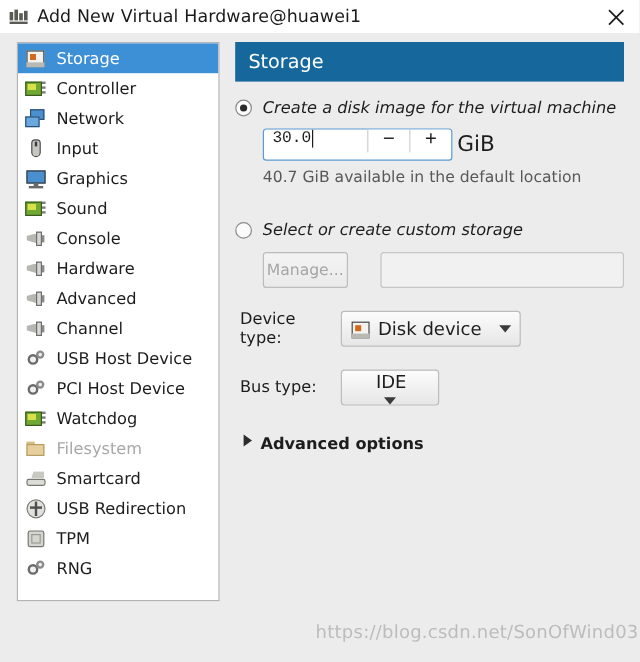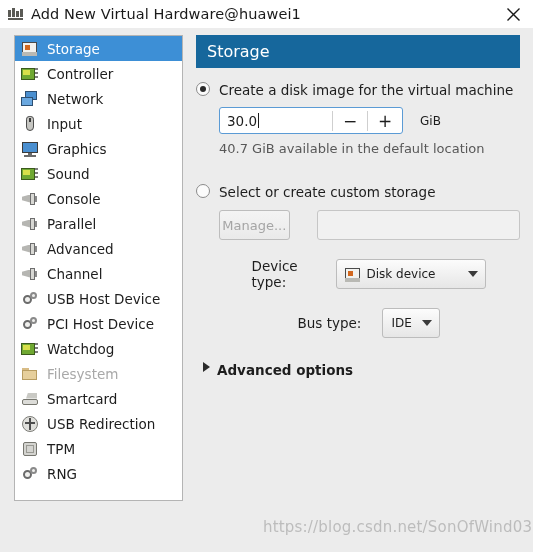--- a/index.html
+++ b/index.html
@@ -83,72 +83,72 @@
   .ico-tpm i.b{left:2px;top:2px;width:14px;height:14px;background:#d4d4d0;border:1px solid #76766f;border-radius:2px;box-sizing:border-box;}
   .ico-tpm i.i{left:5px;top:5px;width:8px;height:8px;border:1px solid #9a9a94;box-sizing:border-box;}
   
   #pane{position:absolute;left:196px;top:7px;width:324px;height:464px;}
   #pane-header{
     height:33px;background:#16679c;color:#ffffff;
     display:flex;align-items:center;padding-left:11px;
     font-size:16px;
   }
   #pane-body{position:relative;height:431px;}
-  .radio-row{display:flex;margin-top:14px;}
+  .radio-row{display:flex;align-items:center;margin-top:14px;font-style:italic;}
   .radio{
     width:14px;height:14px;border:1px solid #8b8b8b;border-radius:50%;
     background:#fbfbfb;flex:none;position:relative;box-sizing:border-box;
   }
   .radio.on::after{
     content:"";position:absolute;left:3px;top:3px;width:6px;height:6px;
     border-radius:50%;background:#2b2b2b;
   }
   .radio-label{margin-left:9px;font-size:13.5px;color:#1d1d1d;}
   
   #spin-row{display:flex;align-items:center;margin-top:9px;margin-left:23px;}
   #spinbox{
-    display:flex;align-items:center;height:27px;width:184px;
+    display:flex;align-items:flex-start;height:27px;width:158px;
     border:1.5px solid #5b9bd5;border-radius:3px;background:#ffffff;
-    box-sizing:border-box;overflow:hidden;
+    box-sizing:border-box;overflow:hidden;font-family:Liberation Mono, monospace;
   }
   #spin-value{
     flex:1;display:flex;align-items:center;padding-left:7px;
     font-size:13.5px;color:#1d1d1d;position:relative;
   }
   #caret{width:1px;height:15px;background:#1d1d1d;margin-left:1px;display:inline-block;}
   .spin-btn{
     width:34px;display:flex;align-items:center;justify-content:center;
     border-left:1px solid #cfcfcf;background:#ffffff;font-size:17px;color:#1d1d1d;
     cursor:default;
   }
-  #gib-label{margin-left:17px;font-size:12px;color:#1d1d1d;}
+  #gib-label{margin-left:4px;font-size:18px;color:#1d1d1d;}
   #avail-text{margin-left:23px;margin-top:7px;font-size:13px;color:#585858;}
   
   #manage-row{display:flex;align-items:center;margin-top:10px;margin-left:23px;gap:18px;}
   #manage-btn{
     width:77px;height:30px;border:1px solid #bdbdbd;border-radius:3px;
     background:linear-gradient(#f4f4f4,#eaeaea);
     display:flex;align-items:center;justify-content:center;
     font-size:13px;color:#a5a5a5;cursor:default;box-sizing:border-box;
   }
   #custom-path{
     margin-left:9px;width:222px;height:30px;border:1px solid #c6c6c6;border-radius:3px;
     background:#f1f1f1;box-sizing:border-box;
   }
   
-  .field-row{display:flex;align-items:center;margin-top:18px;margin-left:21px;justify-content:center;}
+  .field-row{display:flex;align-items:center;margin-top:18px;margin-left:4px;}
   .field-label{font-size:13.5px;color:#1d1d1d;width:84px;}
   .combo{
     height:30px;border:1px solid #bcbcbc;border-radius:3px;
     background:linear-gradient(#fcfcfc,#e6e6e6);
     display:flex;align-items:center;padding:0 7px;box-sizing:border-box;cursor:default;
   }
   #device-combo{width:150px;}
-  #bus-combo{width:58px;}
-  .combo-text{font-size:12px;color:#1d1d1d;margin-left:7px;flex:1;}
+  #bus-combo{width:82px;flex-direction:column;}
+  .combo-text{font-size:15px;color:#1d1d1d;margin-left:7px;flex:1;}
   #bus-combo .combo-text{margin-left:2px;}
   .arrow-dn{
     width:0;height:0;border-left:5px solid transparent;border-right:5px solid transparent;
     border-top:6px solid #3a3a3a;flex:none;
   }
   
   #advanced{display:flex;align-items:flex-start;margin-top:24px;margin-left:7px;cursor:default;}
   #adv-tri{
     width:0;height:0;border-top:5px solid transparent;border-bottom:5px solid transparent;
     border-left:7px solid #2b2b2b;flex:none;
@@ -251,21 +251,21 @@
           <i class="l"></i>
         </span>
         <span class="side-label">Console</span>
       </div>
       <div class="side-item">
         <span class="ico ico-plug">
           <i class="t"></i>
           <i class="r"></i>
           <i class="l"></i>
         </span>
-        <span class="side-label">Parallel</span>
+        <span class="side-label">Hardware</span>
       </div>
       <div class="side-item">
         <span class="ico ico-plug">
           <i class="t"></i>
           <i class="r"></i>
           <i class="l"></i>
         </span>
         <span class="side-label">Advanced</span>
       </div>
       <div class="side-item">

